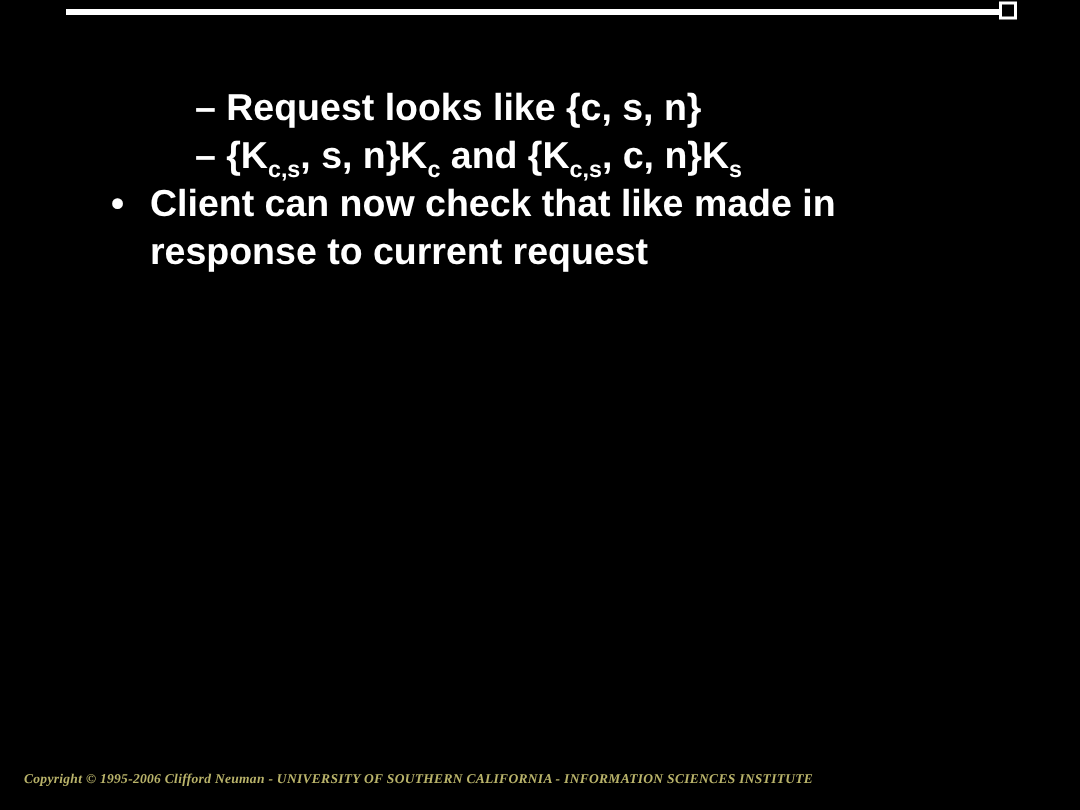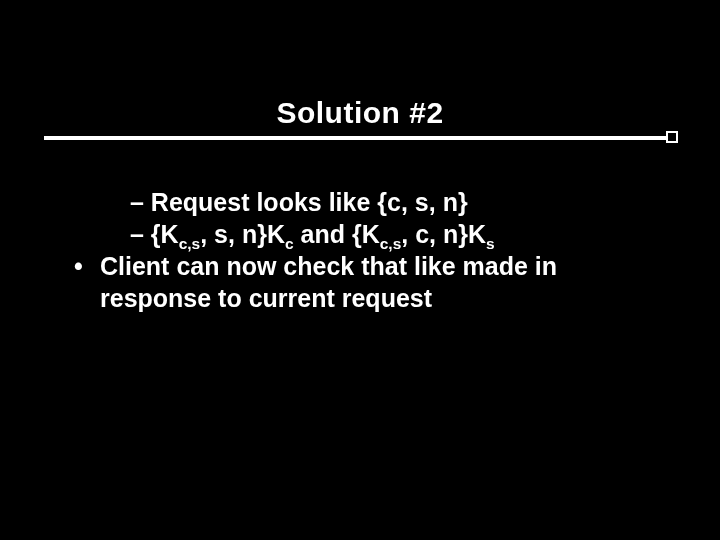--- a/index.html
+++ b/index.html
@@ -85,21 +85,20 @@
     font-size: 9px;
     color: #b9b36a;
     letter-spacing: 0.2px;
   }
 </style>
 </head>
 <body>
 
 <div class="slide">
 
-  <div class="title">Solution #2</div>
 
   <div class="rule-wrap">
     <hr class="rule">
     <div class="rule-box"></div>
   </div>
 
   <div class="body">
 
 
     <div class="bul2">
@@ -109,14 +108,15 @@
     <div class="bul2">
       <span>– {K</span><sub>c,s</sub><span>, s, n}K</span><sub>c</sub><span> and {K</span><sub>c,s</sub><span>, c, n}K</span><sub>s</sub>
     </div>
 
     <div class="bul1">
       <span>Client can now check that like made in response to current request</span>
     </div>
 
   </div>
 
+  <div class="footer">Copyright © 1995-2006 Clifford Neuman - UNIVERSITY OF SOUTHERN CALIFORNIA - INFORMATION SCIENCES INSTITUTE</div>
 
 </div>
 
 </body></html>

